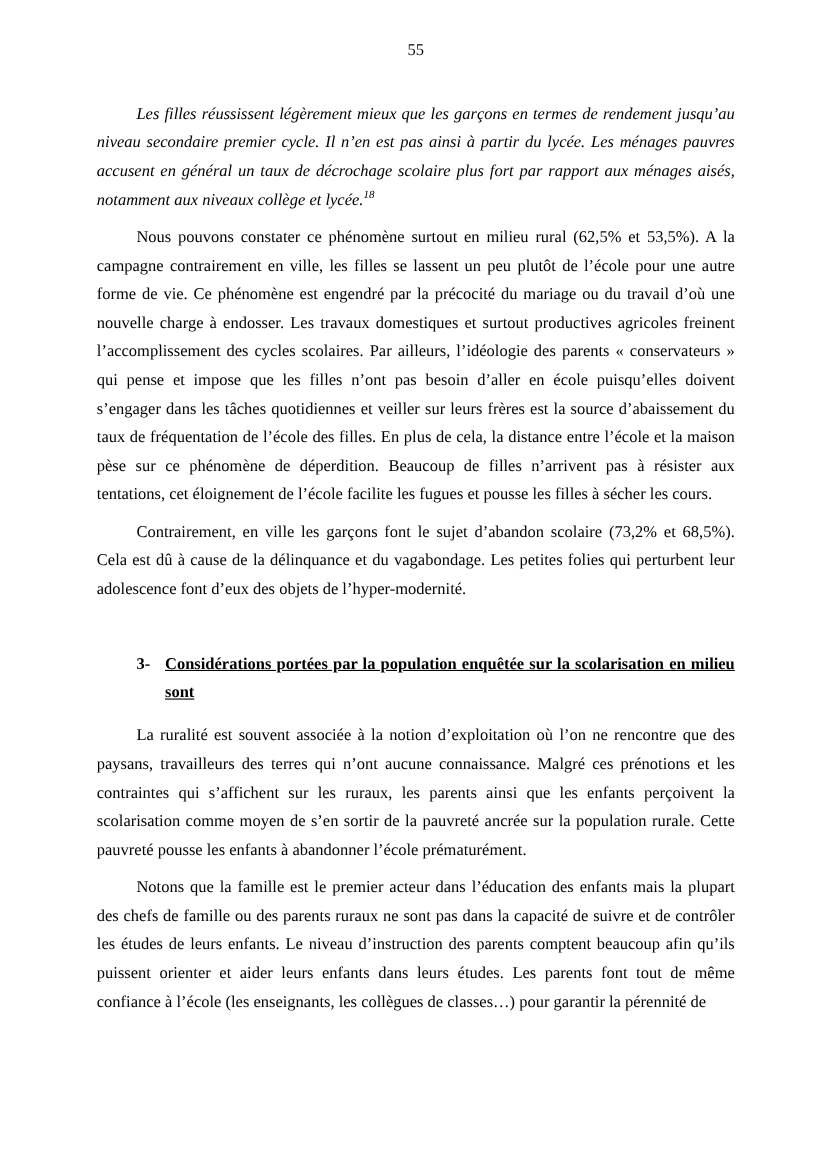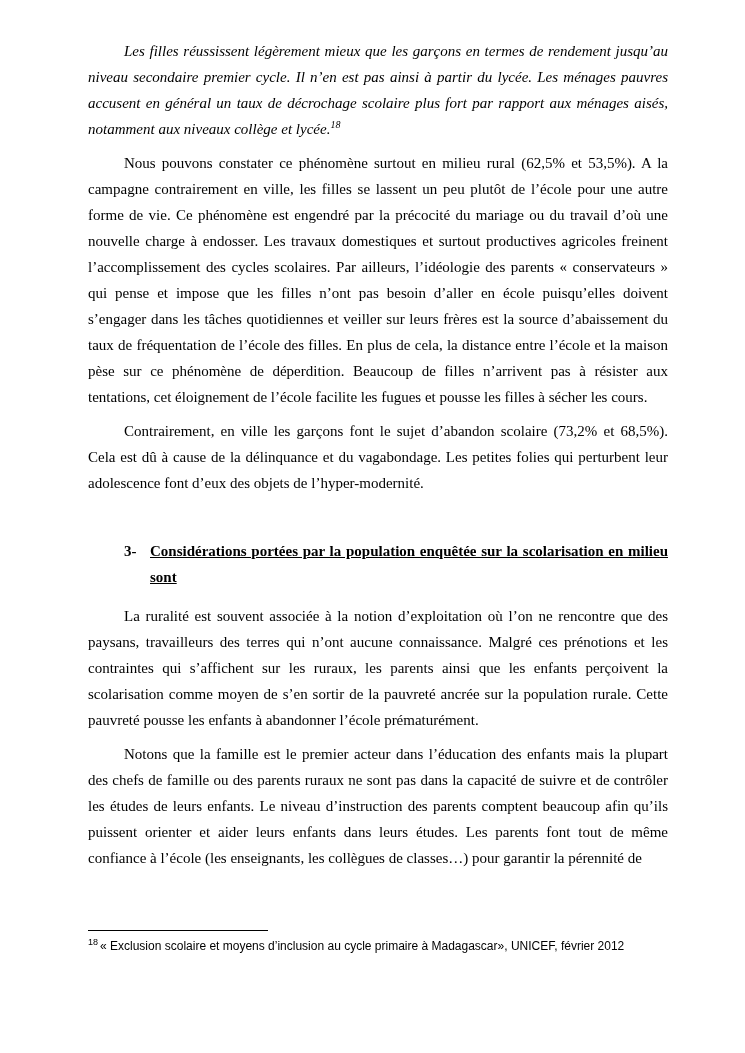--- a/index.html
+++ b/index.html
@@ -59,34 +59,31 @@
     line-height: 16px;
   }
   .footnote sup { font-size: 9px; }
   .footnote .footnote-text { margin-left: 2px; }
 </style>
 </head>
 <body>
 
 <div class="page">
 
+  <div class="page-number">55</div>
 
   <p class="para italic"><span>Les filles réussissent légèrement mieux que les garçons en termes de rendement jusqu’au niveau secondaire premier cycle. Il n’en est pas ainsi à partir du lycée. Les ménages pauvres accusent en général un taux de décrochage scolaire plus fort par rapport aux ménages aisés, notamment aux niveaux collège et lycée.</span><sup>18</sup></p>
 
   <p class="para">Nous pouvons constater ce phénomène surtout en milieu rural (62,5% et 53,5%). A la campagne contrairement en ville, les filles se lassent un peu plutôt de l’école pour une autre forme de vie. Ce phénomène est engendré par la précocité du mariage ou du travail d’où une nouvelle charge à endosser. Les travaux domestiques et surtout productives agricoles freinent l’accomplissement des cycles scolaires. Par ailleurs, l’idéologie des parents « conservateurs » qui pense et impose que les filles n’ont pas besoin d’aller en école puisqu’elles doivent s’engager dans les tâches quotidiennes et veiller sur leurs frères est la source d’abaissement du taux de fréquentation de l’école des filles. En plus de cela, la distance entre l’école et la maison pèse sur ce phénomène de déperdition. Beaucoup de filles n’arrivent pas à résister aux tentations, cet éloignement de l’école facilite les fugues et pousse les filles à sécher les cours.</p>
 
   <p class="para">Contrairement, en ville les garçons font le sujet d’abandon scolaire (73,2% et 68,5%). Cela est dû à cause de la délinquance et du vagabondage. Les petites folies qui perturbent leur adolescence font d’eux des objets de l’hyper-modernité.</p>
 
   <div class="heading">
     <span class="heading-num">3-</span>
     <span class="heading-text">Considérations portées par la population enquêtée sur la scolarisation en milieu sont</span>
   </div>
 
   <p class="para">La ruralité est souvent associée à la notion d’exploitation où l’on ne rencontre que des paysans, travailleurs des terres qui n’ont aucune connaissance. Malgré ces prénotions et les contraintes qui s’affichent sur  les ruraux, les parents ainsi que les enfants perçoivent la scolarisation comme moyen de s’en sortir de la pauvreté ancrée sur la population rurale. Cette pauvreté pousse les enfants à abandonner l’école prématurément.</p>
 
   <p class="para">Notons que la famille est le premier acteur dans l’éducation des enfants mais la plupart des chefs de famille ou des parents ruraux ne sont pas dans la capacité de suivre et de contrôler les études de leurs enfants. Le niveau d’instruction des parents comptent beaucoup afin qu’ils puissent orienter et aider  leurs enfants dans leurs études. Les parents font tout de même confiance à l’école (les enseignants, les collègues de classes…) pour garantir la pérennité de</p>
 
-  <div class="footnote-area">
-    <div class="footnote-rule"></div>
-    <p class="footnote"><sup>18</sup><span class="footnote-text">« Exclusion scolaire et moyens d’inclusion au cycle primaire à Madagascar», UNICEF, février 2012</span></p>
-  </div>
 
 </div>
 
 </body></html>

